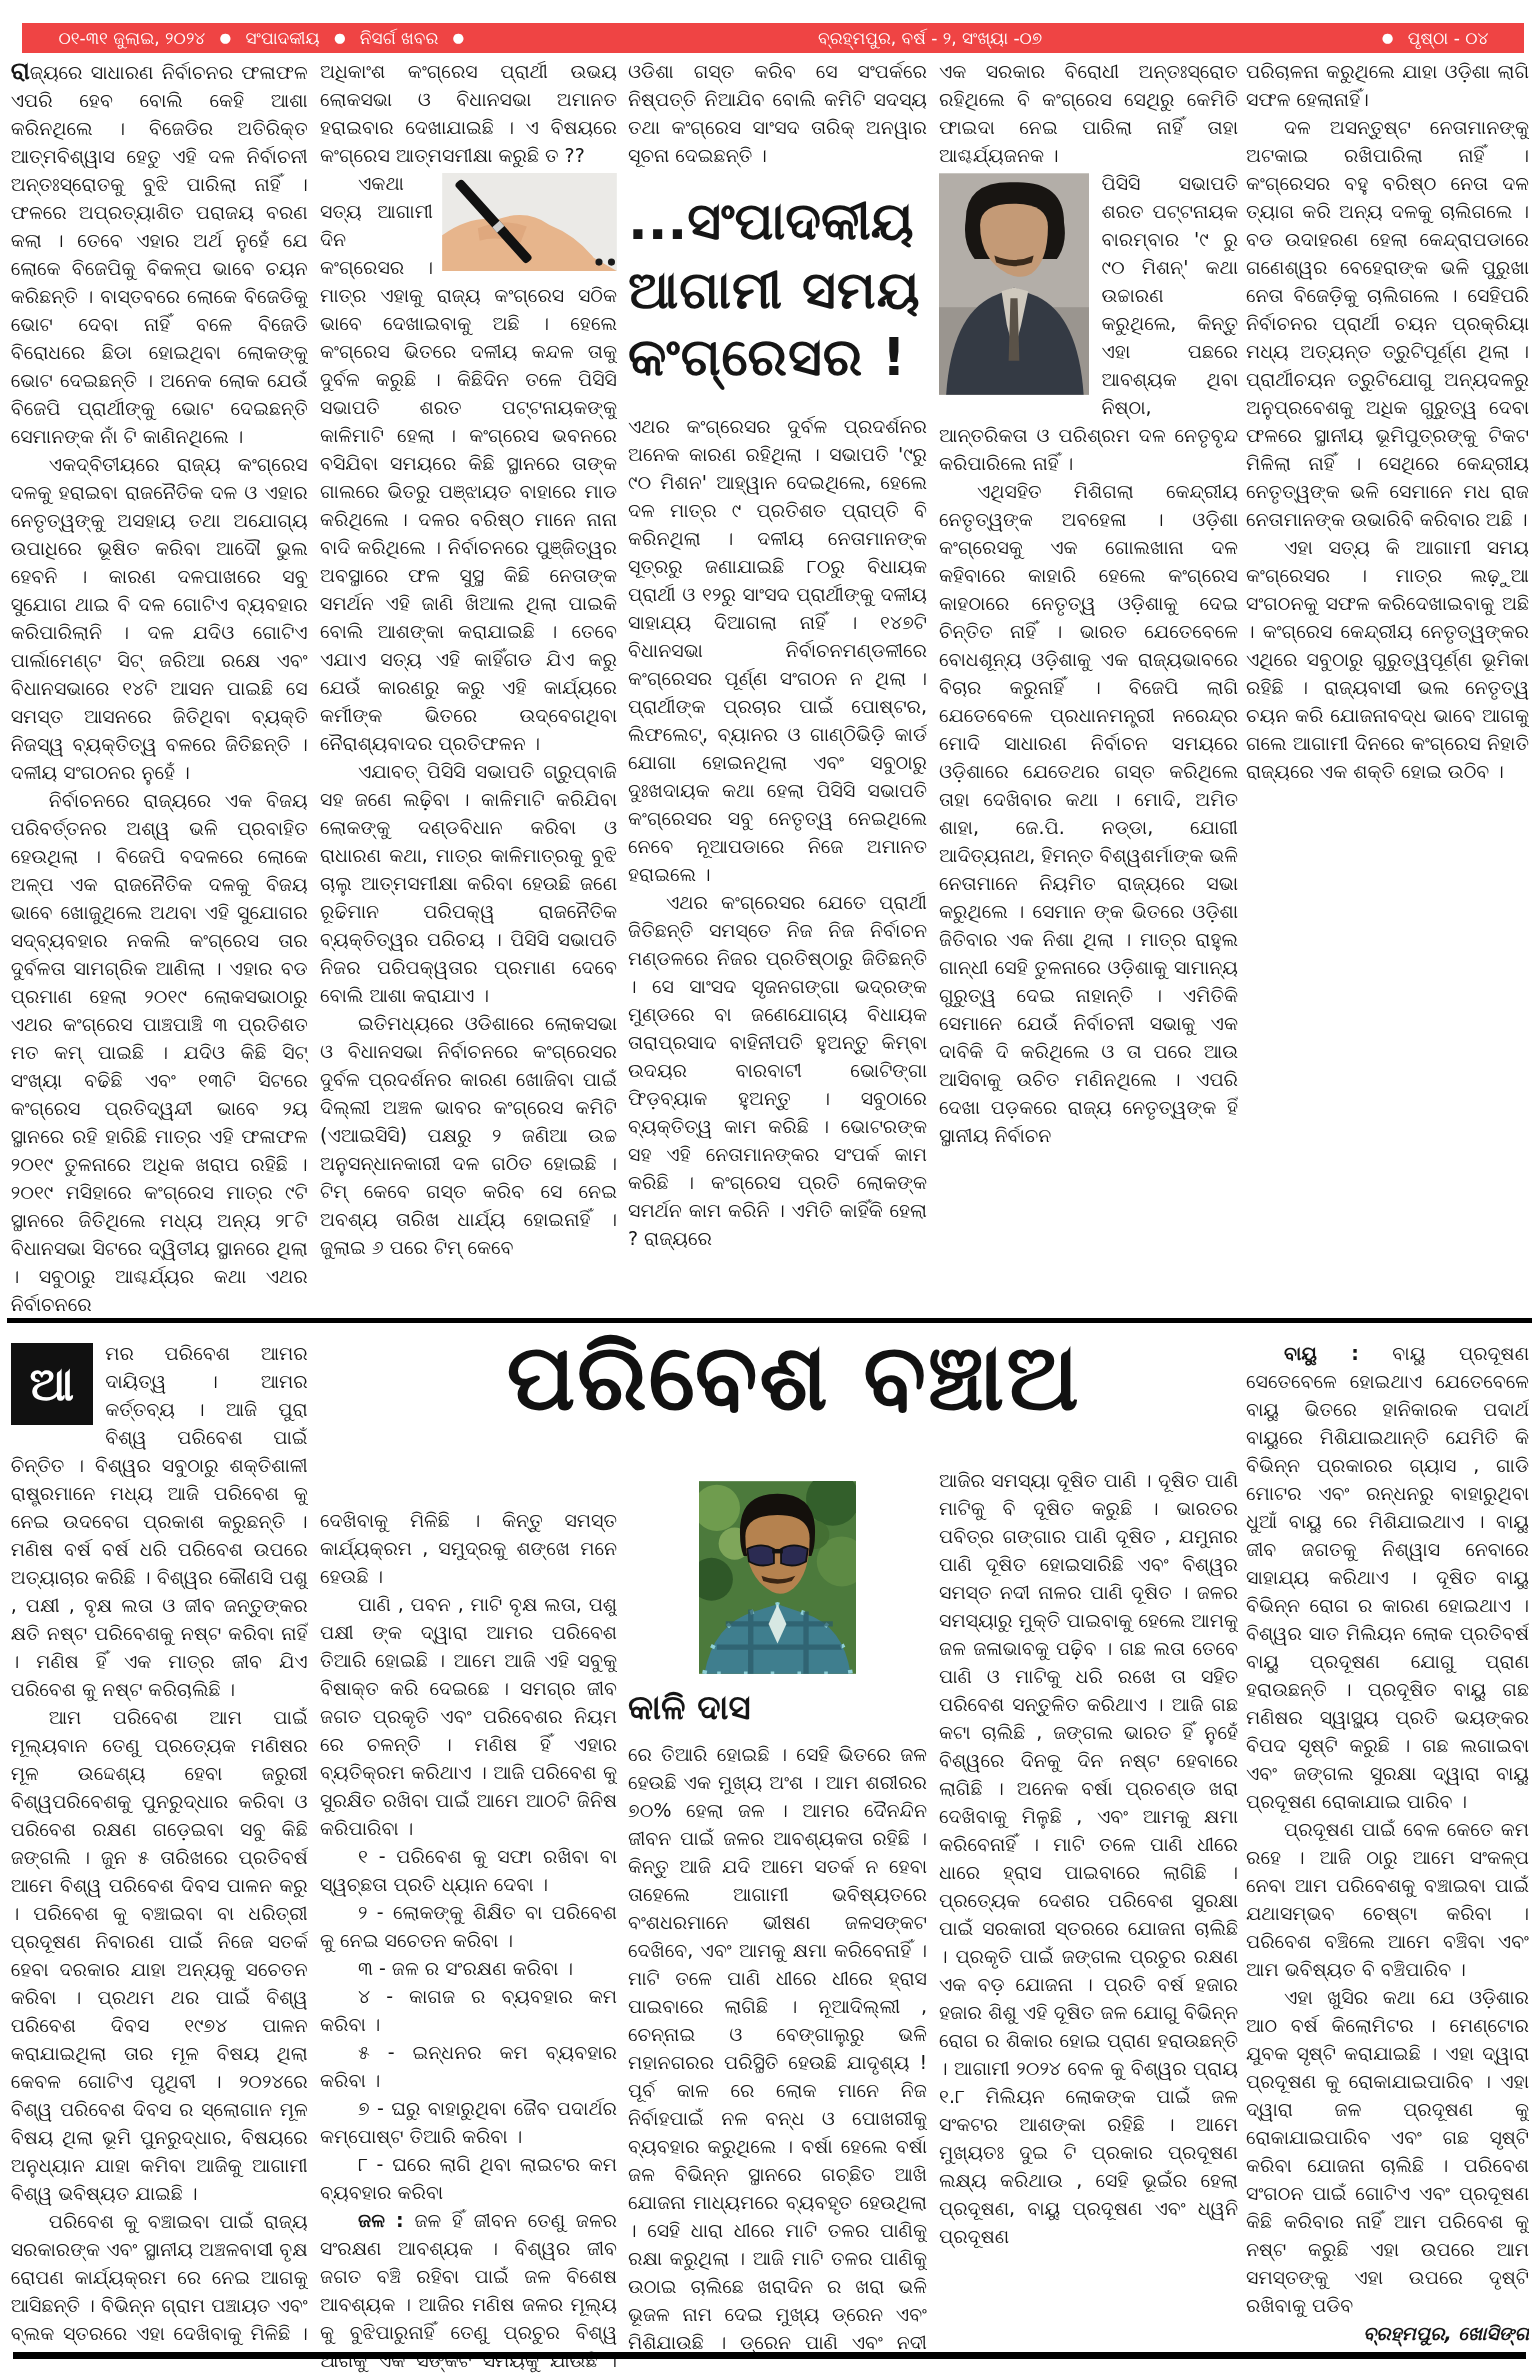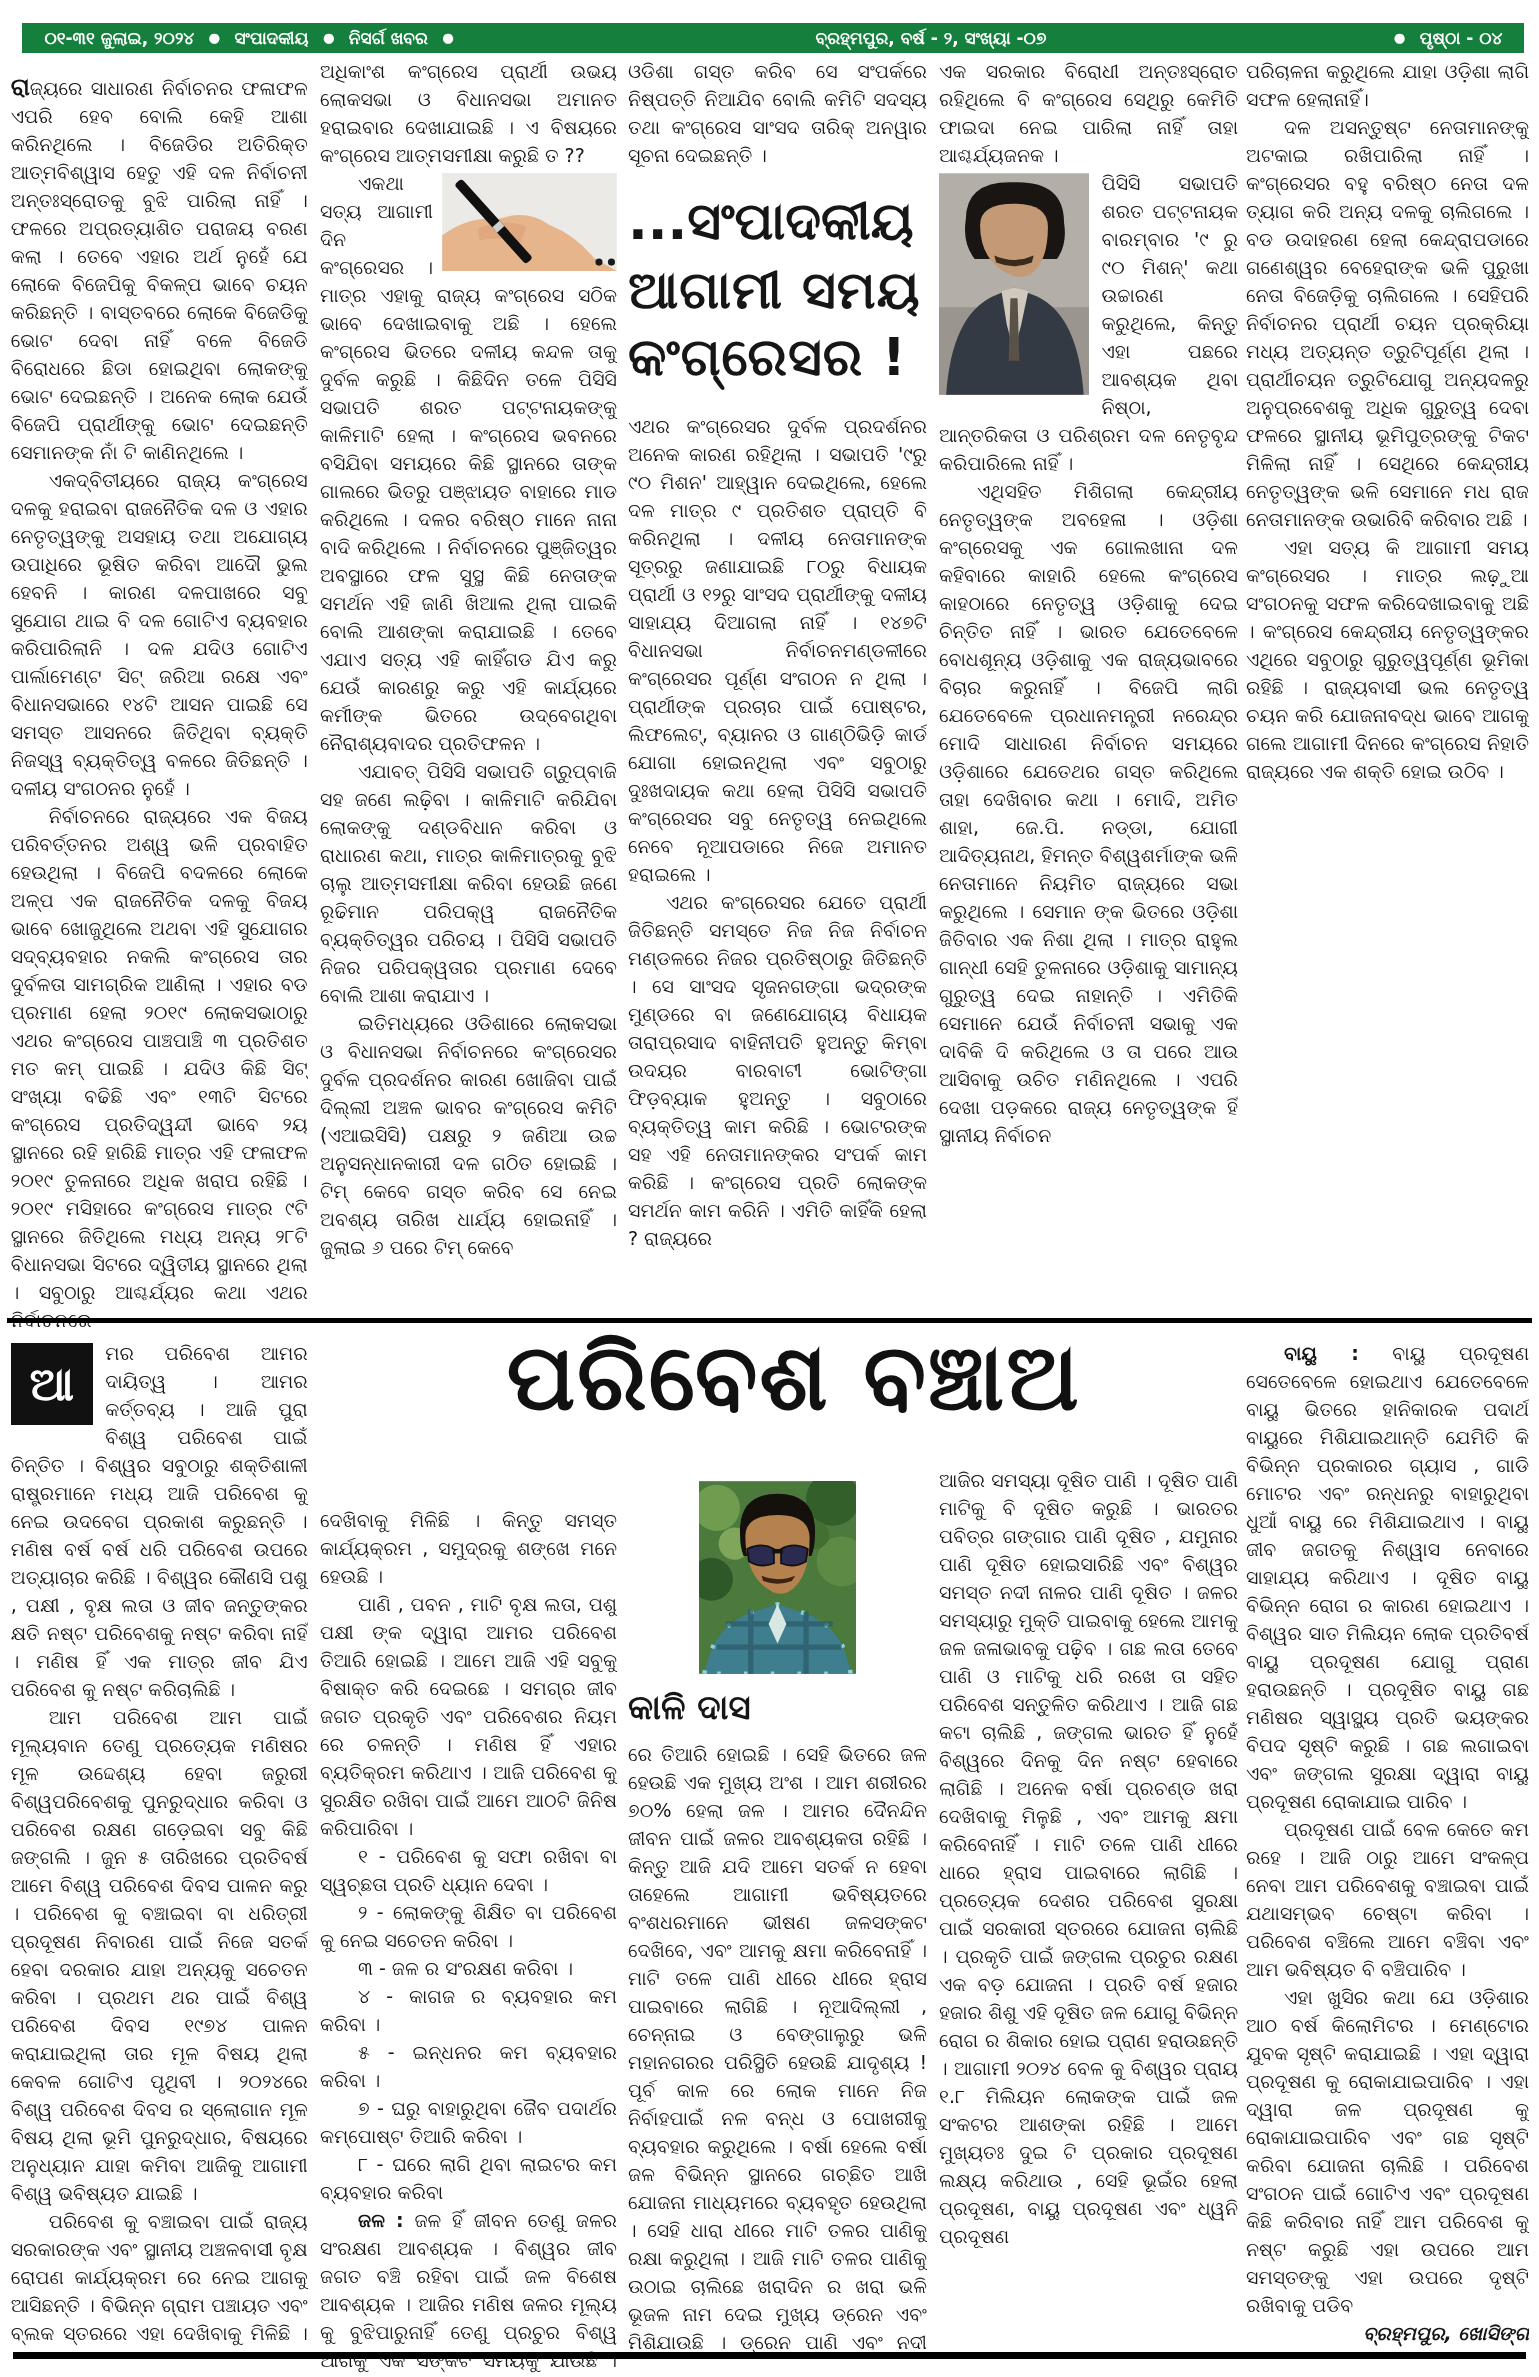--- a/index.html
+++ b/index.html
@@ -1,21 +1,21 @@
 <!DOCTYPE html>
 <html style="font-size:14.3px"><head>
 <meta charset="utf-8">
 <style>
   html,body{margin:0;padding:0;background:#fff;}
   .page{position:relative;width:1540px;height:2377px;background:#ffffff;overflow:hidden;
         font-family:"DejaVu Sans","Liberation Sans",sans-serif;color:#161616;}
   
-  .bar{position:absolute;left:22.4px;top:23px;width:1502px;height:29.5px;background:#15803d;
-       color:#fff;display:flex;align-items:center;font-weight:bold;font-size:17px;
-       padding:0 22px;box-sizing:border-box;white-space:nowrap;}
+  .bar{position:absolute;left:22.4px;top:23px;width:1502px;height:29.5px;background:#ef4444;
+       color:#fff;display:flex;align-items:center;font-weight:normal;font-size:17px;
+       padding:0 36px;box-sizing:border-box;white-space:nowrap;}
   .bar .dot{font-size:13.4px;margin:0 14.3px;}
   .bar .push{margin-left:auto;}
   
   .col{position:absolute;text-align:justify;font-size:19px;line-height:28px;overflow:hidden;}
   .col p{margin:0;text-indent:38px;}
   .col p.ni{text-indent:0;}
   .lead-cap{font-weight:bold;font-size:24px;}
   .lead-bold{font-weight:bold;}
   
   .kicker{font-size:52px;font-weight:bold;line-height:1.15;text-indent:0;margin:23px 0 5.4px 0;}
@@ -46,21 +46,21 @@
     <span class="dot">●</span>
     <span>ସଂପାଦକୀୟ</span>
     <span class="dot">●</span>
     <span>ନିସର୍ଗ ଖବର</span>
     <span class="dot">●</span>
     <span class="push">ବ୍ରହ୍ମପୁର, ବର୍ଷ - ୨, ସଂଖ୍ୟା -୦୭</span>
     <span class="dot push">●</span>
     <span>ପୃଷ୍ଠା - ୦୪</span>
   </div>
 
-  <div class="col" style="left:10.7px;top:57px;width:297px;height:1254px;margin-top:16px;">
+  <div class="col" style="left:10.7px;top:57px;width:297px;height:1254px;">
     <p class="ni"><span class="lead-cap">ରା</span><span>ଜ୍ୟରେ ସାଧାରଣ ନିର୍ବାଚନର ଫଳାଫଳ ଏପରି ହେବ ବୋଲି କେହି ଆଶା କରିନଥିଲେ । ବିଜେଡିର ଅତିରିକ୍ତ ଆତ୍ମବିଶ୍ୱାସ ହେତୁ ଏହି ଦଳ ନିର୍ବାଚନୀ ଅନ୍ତଃସ୍ରୋତକୁ ବୁଝି ପାରିଲା ନାହିଁ । ଫଳରେ ଅପ୍ରତ୍ୟାଶିତ ପରାଜୟ ବରଣ କଲା । ତେବେ ଏହାର ଅର୍ଥ ନୁହେଁ ଯେ ଲୋକେ ବିଜେପିକୁ ବିକଳ୍ପ ଭାବେ ଚୟନ କରିଛନ୍ତି । ବାସ୍ତବରେ ଲୋକେ ବିଜେଡିକୁ ଭୋଟ ଦେବା ନାହିଁ ବଳେ ବିଜେଡି ବିରୋଧରେ ଛିଡା ହୋଇଥିବା ଲୋକଙ୍କୁ ଭୋଟ ଦେଇଛନ୍ତି । ଅନେକ ଲୋକ ଯେଉଁ ବିଜେପି ପ୍ରାର୍ଥୀଙ୍କୁ ଭୋଟ ଦେଇଛନ୍ତି ସେମାନଙ୍କ ନାଁ ଟି କାଣିନଥିଲେ ।</span></p>
     <p>ଏକଦ୍ବିତୀୟରେ ରାଜ୍ୟ କଂଗ୍ରେସ ଦଳକୁ ହରାଇବା ରାଜନୈତିକ ଦଳ ଓ ଏହାର ନେତୃତ୍ୱଙ୍କୁ ଅସହାୟ ତଥା ଅଯୋଗ୍ୟ ଉପାଧିରେ ଭୂଷିତ କରିବା ଆଦୌ ଭୁଲ ହେବନି । କାରଣ ଦଳପାଖରେ ସବୁ ସୁଯୋଗ ଥାଇ ବି ଦଳ ଗୋଟିଏ ବ୍ୟବହାର କରିପାରିଲାନି । ଦଳ ଯଦିଓ ଗୋଟିଏ ପାର୍ଲାମେଣ୍ଟ ସିଟ୍ ଜରିଆ ରକ୍ଷେ ଏବଂ ବିଧାନସଭାରେ ୧୪ଟି ଆସନ ପାଇଛି ସେ ସମସ୍ତ ଆସନରେ ଜିତିଥିବା ବ୍ୟକ୍ତି ନିଜସ୍ୱ ବ୍ୟକ୍ତିତ୍ୱ ବଳରେ ଜିତିଛନ୍ତି । ଦଳୀୟ ସଂଗଠନର ନୁହେଁ ।</p>
     <p>ନିର୍ବାଚନରେ ରାଜ୍ୟରେ ଏକ ବିଜୟ ପରିବର୍ତ୍ତନର ଅଶ୍ୱ ଭଳି ପ୍ରବାହିତ ହେଉଥିଲା । ବିଜେପି ବଦଳରେ ଲୋକେ ଅଳ୍ପ ଏକ ରାଜନୈତିକ ଦଳକୁ ବିଜୟ ଭାବେ ଖୋଜୁଥିଲେ ଅଥବା ଏହି ସୁଯୋଗର ସଦ୍ବ୍ୟବହାର ନକଲି କଂଗ୍ରେସ ତାର ଦୁର୍ବଳତା ସାମଗ୍ରିକ ଆଣିଲା । ଏହାର ବଡ ପ୍ରମାଣ ହେଲା ୨୦୧୯ ଲୋକସଭାଠାରୁ ଏଥର କଂଗ୍ରେସ ପାଞ୍ଚପାଞ୍ଚି ୩ ପ୍ରତିଶତ ମତ କମ୍ ପାଇଛି । ଯଦିଓ କିଛି ସିଟ୍ ସଂଖ୍ୟା ବଢିଛି ଏବଂ ୧୩ଟି ସିଟରେ କଂଗ୍ରେସ ପ୍ରତିଦ୍ୱନ୍ଦୀ ଭାବେ ୨ୟ ସ୍ଥାନରେ ରହି ହାରିଛି ମାତ୍ର ଏହି ଫଳାଫଳ ୨୦୧୯ ତୁଳନାରେ ଅଧିକ ଖରାପ ରହିଛି । ୨୦୧୯ ମସିହାରେ କଂଗ୍ରେସ ମାତ୍ର ୯ଟି ସ୍ଥାନରେ ଜିତିଥିଲେ ମଧ୍ୟ ଅନ୍ୟ ୨୮ଟି ବିଧାନସଭା ସିଟରେ ଦ୍ୱିତୀୟ ସ୍ଥାନରେ ଥିଲା । ସବୁଠାରୁ ଆଶ୍ଚର୍ଯ୍ୟର କଥା ଏଥର ନିର୍ବାଚନରେ</p>
   </div>
 
   <div class="col" style="left:320px;top:57px;width:297px;height:1254px;">
     <p class="ni">ଅଧିକାଂଶ କଂଗ୍ରେସ ପ୍ରାର୍ଥୀ ଉଭୟ ଲୋକସଭା ଓ ବିଧାନସଭା ଅମାନତ ହରାଇବାର ଦେଖାଯାଇଛି । ଏ ବିଷୟରେ କଂଗ୍ରେସ ଆତ୍ମସମୀକ୍ଷା କରୁଛି ତ ??</p>
     <svg class="pen-img" viewBox="0 0 196 110">
       <rect width="196" height="110" fill="#ebeae7"></rect>
       <path d="M0,70 Q30,48 62,52 Q95,40 120,58 Q150,70 170,95 L196,110 L0,110 Z" fill="#e7b58c"></path>

